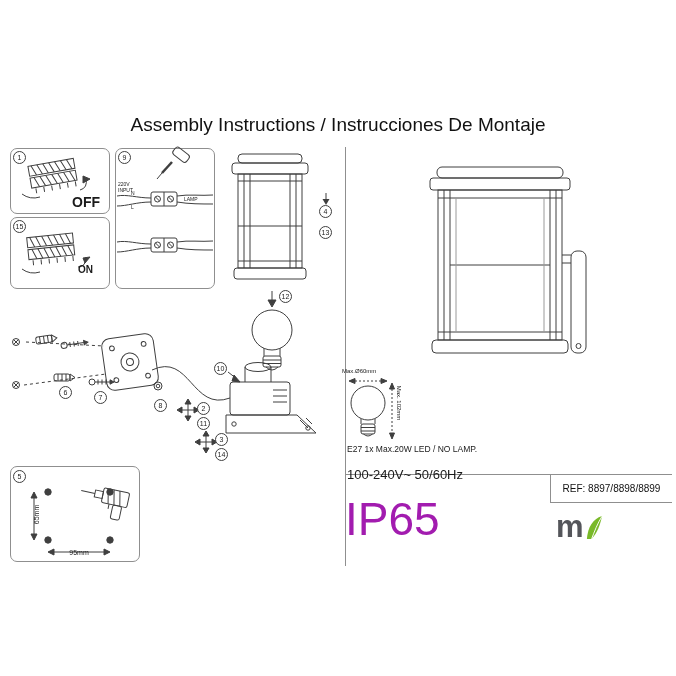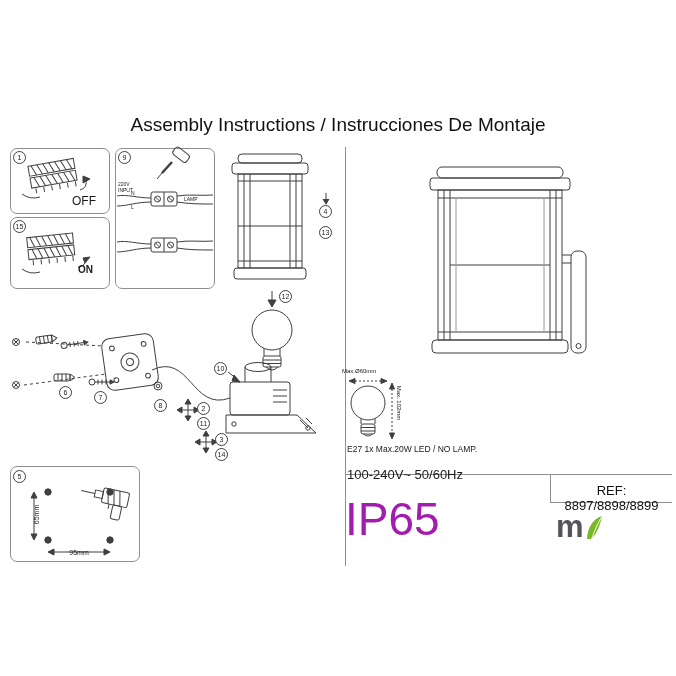--- a/index.html
+++ b/index.html
@@ -6,21 +6,21 @@
   html,body{margin:0;padding:0}
   body{width:676px;height:676px;background:#fff;font-family:"Liberation Sans","DejaVu Sans",sans-serif;color:#1a1a1a}
   .sheet{position:relative;width:676px;height:676px;background:#fff;overflow:hidden}
   .box{position:absolute;border:1px solid #8f8f8f;border-radius:7px;background:#fff}
   .badge{position:absolute;width:13px;height:13px;border:1px solid #3f3f3f;border-radius:50%;background:#fff;font-size:7px;line-height:11px;text-align:center;color:#222;z-index:5}
   .lbl{position:absolute;white-space:nowrap;color:#1a1a1a}
   .line{position:absolute;background:#8f8f8f}
   svg.draw{position:absolute;overflow:visible}
   .title{position:absolute;left:0;top:114px;width:676px;text-align:center;font-size:19px;color:#111}
   .ip{position:absolute;left:345px;top:492px;width:205px;text-align:left;font-size:46px;color:#a21caf}
-  .ref{position:absolute;left:553px;top:483px;width:117px;text-align:center;font-size:13px;color:#111}
+  .ref{position:absolute;left:553px;top:483px;width:117px;text-align:center;font-size:10px;color:#111}
   .spec1{position:absolute;left:347px;top:444px;font-size:8.5px}
   .spec2{position:absolute;left:347px;top:467px;font-size:13px}
   .brand{position:absolute;left:556px;top:511px;display:flex;align-items:flex-end;font-weight:bold;font-size:31px;color:#54555a;letter-spacing:.5px;line-height:1}
   .brand svg{margin:0 1px 2px 1px}
   .rot-left{transform:rotate(-90deg)}
   .rot-right{transform:rotate(90deg)}
 </style>
 </head>
 <body>
 
@@ -36,21 +36,21 @@
         <path d="M23,14 l4,10 M29,14 l4,10 M35,14 l4,10 M41,14 l4,10 M47,14 l4,10 M53,14 l4,10 M59,14 l4,10"></path>
         <rect x="20" y="26" width="46" height="10"></rect>
         <path d="M24,26 l4,10 M30,26 l4,10 M36,26 l4,10 M42,26 l4,10 M48,26 l4,10 M54,26 l4,10 M60,26 l4,10"></path>
         <path d="M24,37 v5 M32,37 v5 M40,37 v5 M48,37 v5 M56,37 v5 M64,37 v5"></path>
       </g>
       <path d="M12,46 q8,6 18,3"></path>
       <path d="M70,42 q8,-2 6,-12"></path>
       <polygon points="73,28 80,31 73,35" fill="#3f3f3f"></polygon>
     </g>
   </svg>
-  <span class="lbl" style="left:72px;top:194px;font-size:12px;font-weight:normal">OFF</span>
+  <span class="lbl" style="left:72px;top:194px;font-size:14px;font-weight:bold">OFF</span>
 
   <div class="box" style="left:10px;top:217px;width:100px;height:72px"></div>
   <svg class="draw" style="left:10px;top:217px" width="100" height="72" viewBox="0 0 100 72">
     <g fill="none" stroke="#3f3f3f" stroke-width="1">
       <g transform="rotate(-6 44 32)">
         <rect x="18" y="18" width="46" height="10"></rect>
         <path d="M21,18 l4,10 M27,18 l4,10 M33,18 l4,10 M39,18 l4,10 M45,18 l4,10 M51,18 l4,10 M57,18 l4,10"></path>
         <rect x="18" y="30" width="46" height="10"></rect>
         <path d="M22,30 l4,10 M28,30 l4,10 M34,30 l4,10 M40,30 l4,10 M46,30 l4,10 M52,30 l4,10 M58,30 l4,10"></path>
         <path d="M22,41 v5 M30,41 v5 M38,41 v5 M46,41 v5 M54,41 v5 M62,41 v5"></path>

